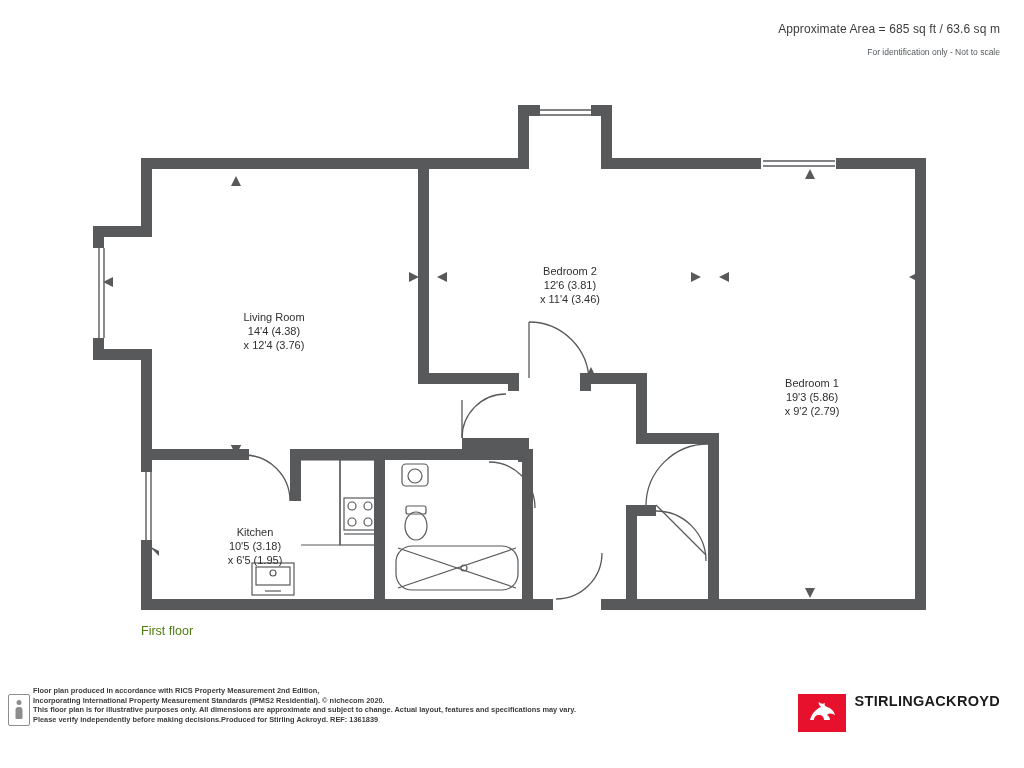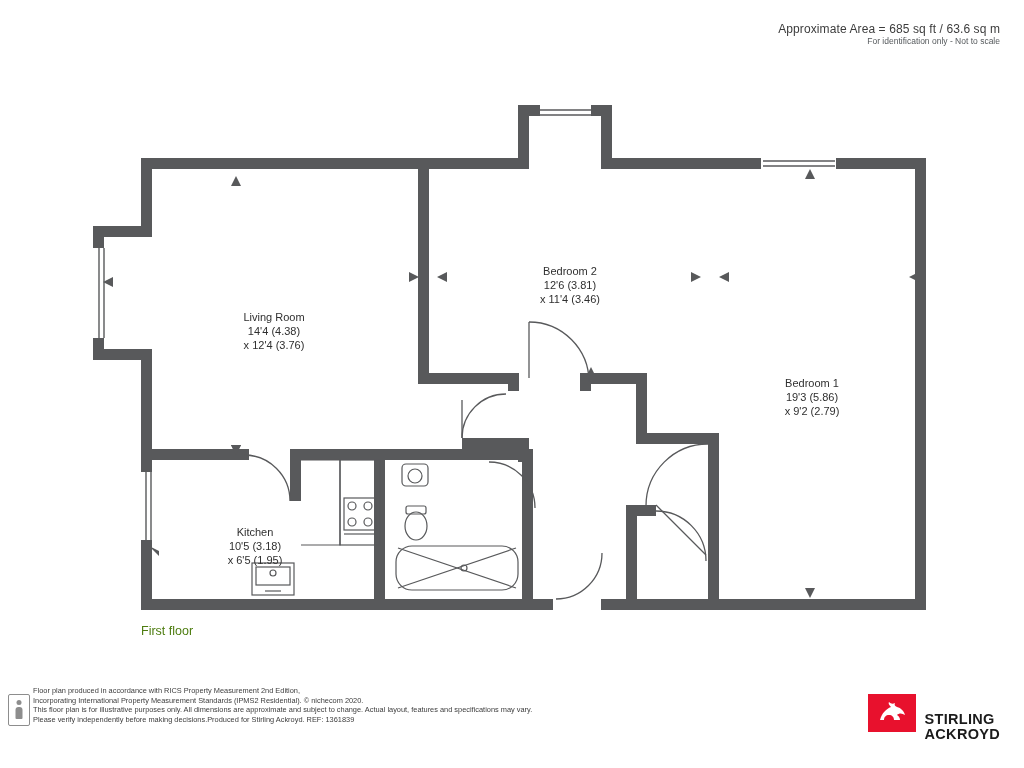--- a/index.html
+++ b/index.html
@@ -27,21 +27,21 @@
     text-align: right;
   }
   .area-header .area-main {
     font-size: 12px;
     color: #3c3c3c;
     letter-spacing: .1px;
   }
   .area-header .area-sub {
     font-size: 8.5px;
     color: #55595c;
-    margin-top: 0;
+    margin-top: 11px;
   }
   
   #plan {
     position: absolute;
     left: 0;
     top: 0;
   }
   .room-label {
     position: absolute;
     text-align: center;
@@ -64,21 +64,21 @@
   
   .disclaimer {
     position: absolute;
     left: 33px;
     top: 686px;
     font-size: 7.4px;
     line-height: 9.6px;
     color: #3c3c3c;
     width: 640px;
   }
-  .disclaimer div { white-space: nowrap; }
+  .disclaimer div { white-space: nowrap; font-weight: bold; }
   .rics-badge {
     position: absolute;
     left: 8px;
     top: 694px;
     width: 20px;
     height: 30px;
     border: 1px solid #8d8d8d;
     border-radius: 2px;
   }
   .rics-badge .fig {
@@ -112,28 +112,27 @@
   .logo-mark {
     width: 48px;
     background: #e8112d;
     display: flex;
     align-items: center;
     justify-content: center;
   }
   .logo-text {
     padding-left: 9px;
     display: flex;
-    flex-direction: column;
+    flex-direction: row;
     justify-content: center;
     line-height: 15px;
     font-size: 14.5px;
     font-weight: bold;
     color: #1b1b1b;
     letter-spacing: .3px;
-    margin-top: 28px;
   }
 </style>
 </head>
 <body>
 
 <div class="canvas">
 
   <div class="area-header">
     <div class="area-main">Approximate Area = 685 sq ft / 63.6 sq m</div>
     <div class="area-sub">For identification only - Not to scale</div>

